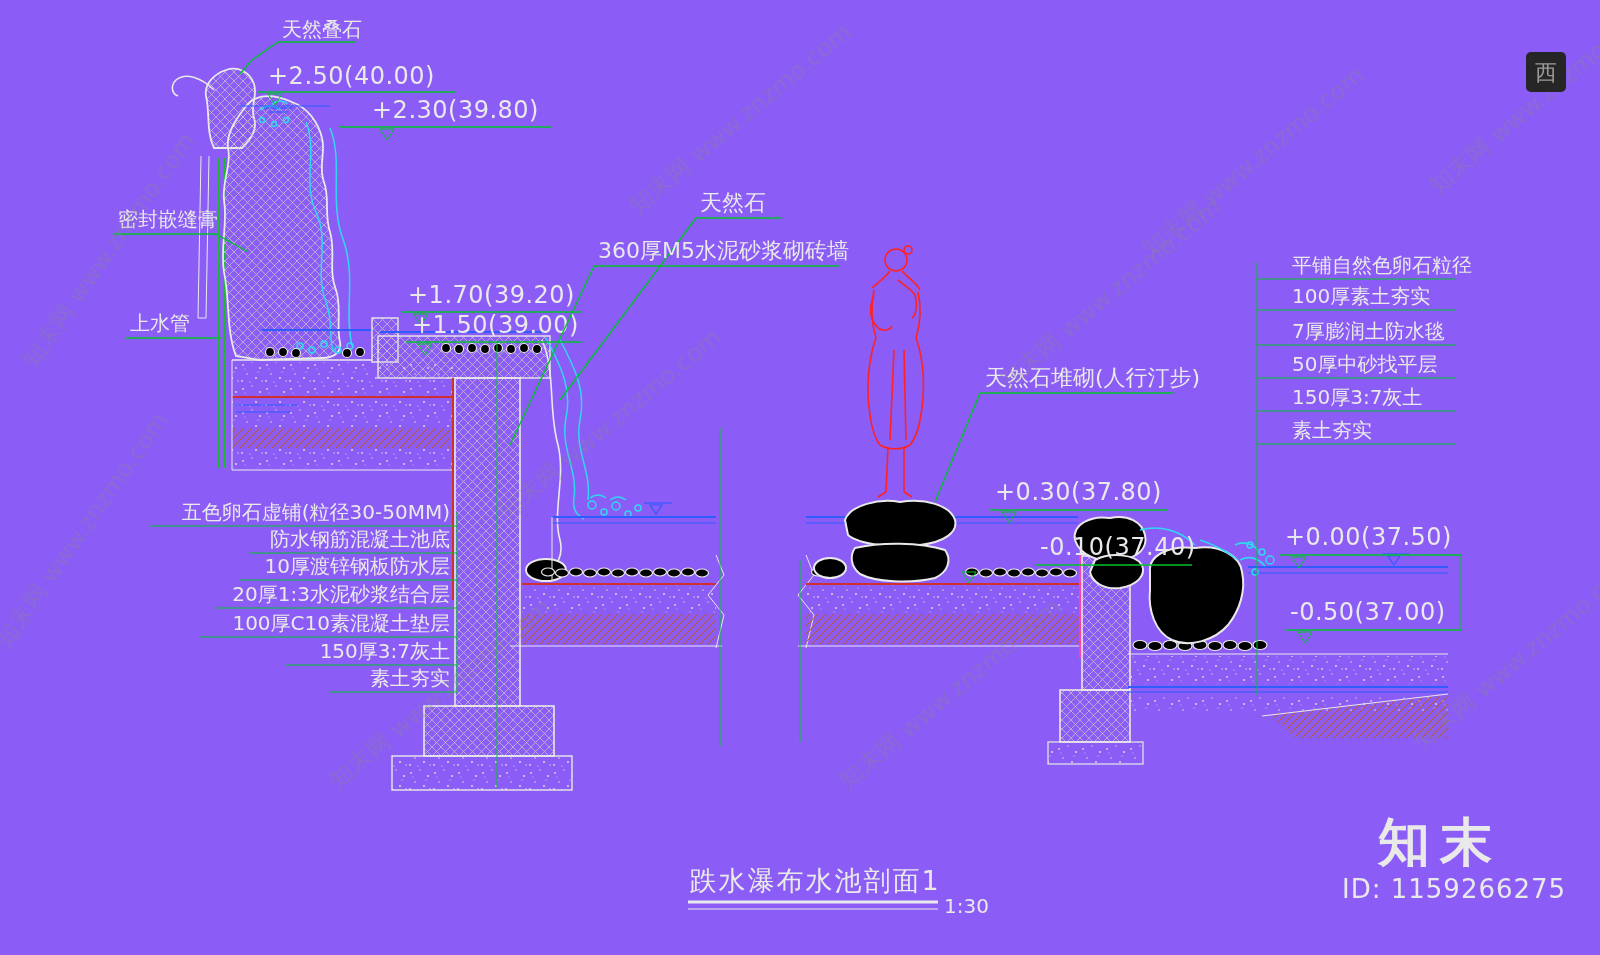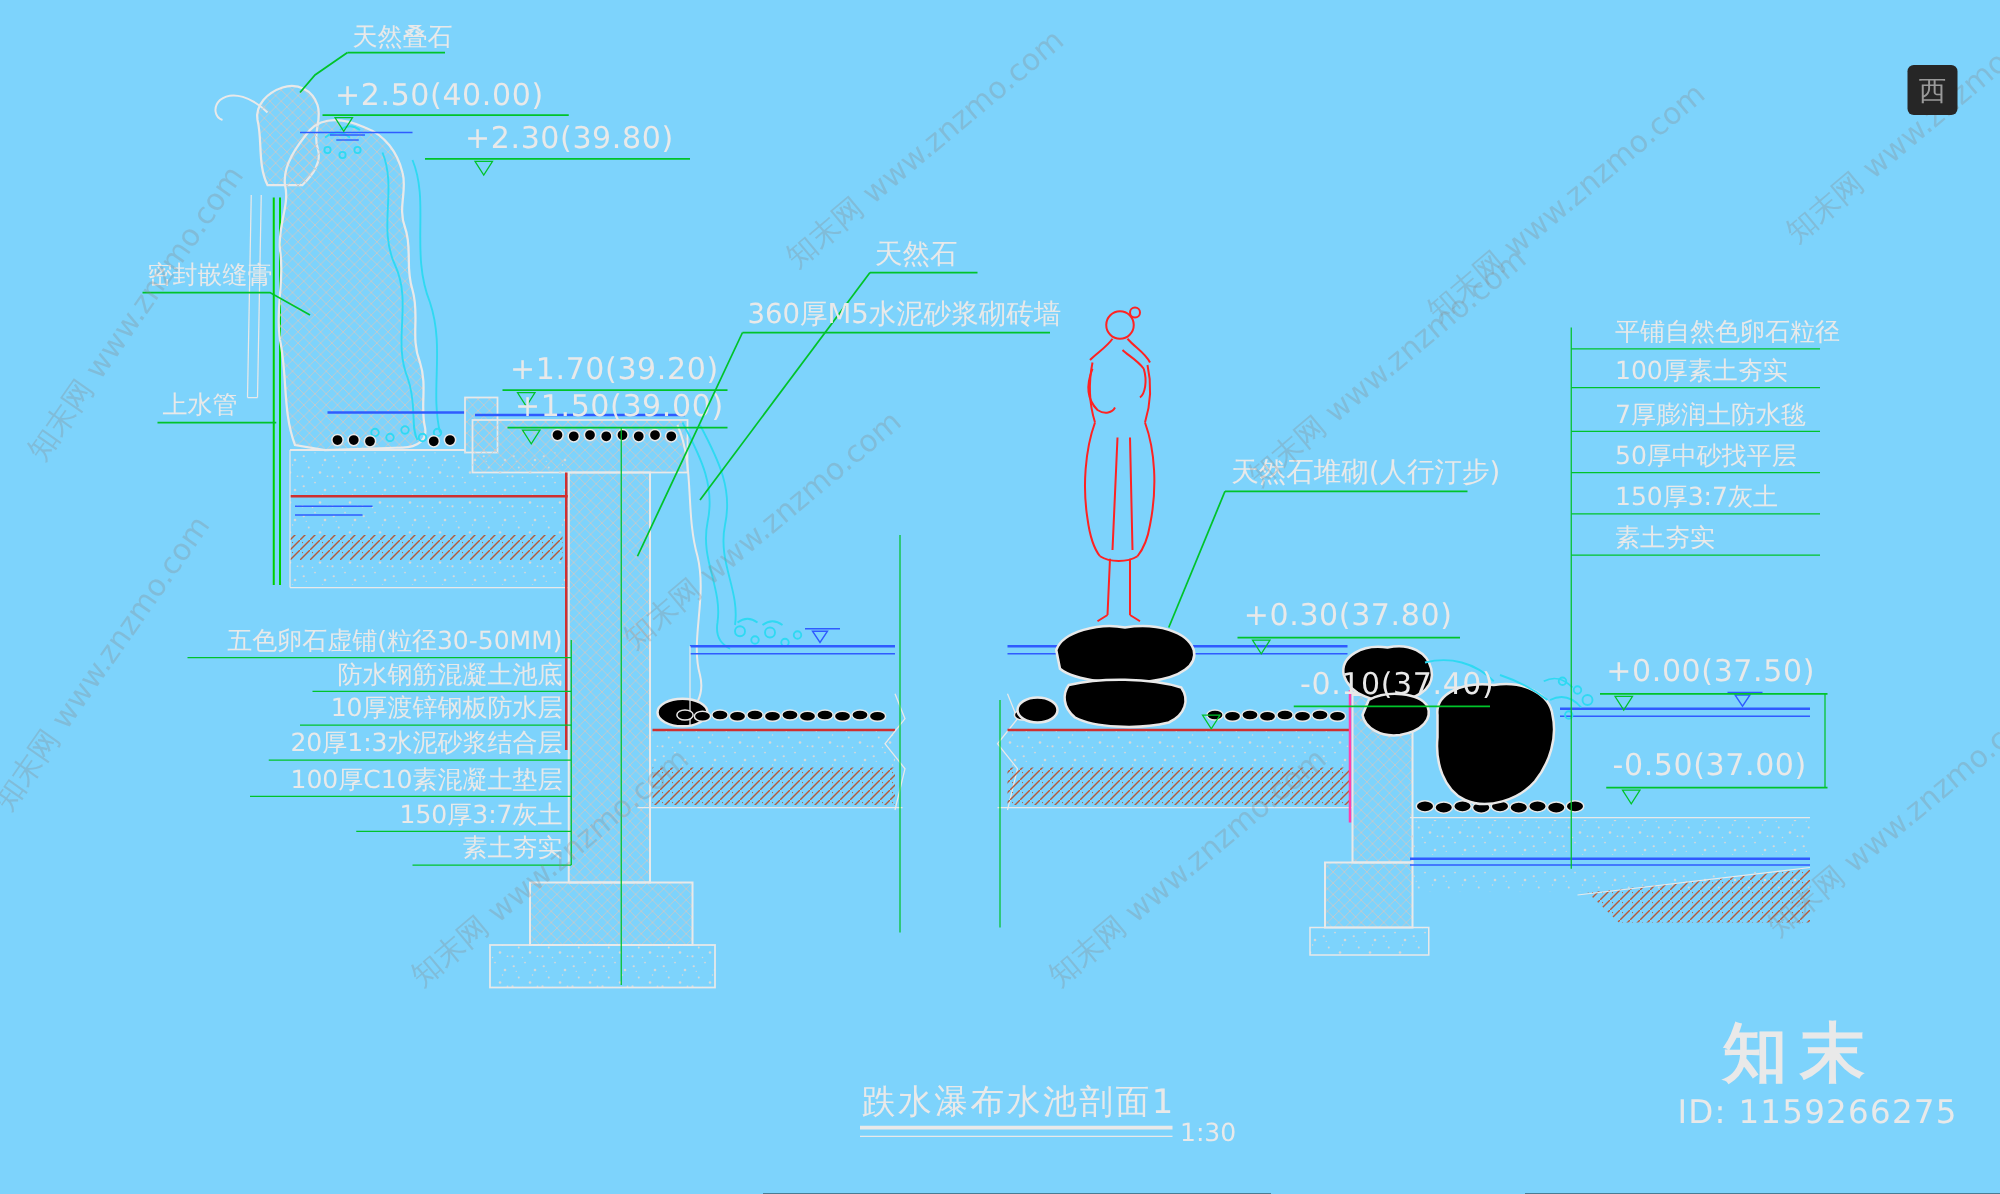--- a/index.html
+++ b/index.html
@@ -1,16 +1,16 @@
 <!DOCTYPE html>
 <html><head>
 <meta charset="utf-8">
 <style>
   html,body{margin:0;padding:0;background:#000;}
-  .stage{position:relative;width:1600px;height:955px;background:#7dd3fc;overflow:hidden;}
+  .stage{position:relative;width:1600px;height:955px;background:#8b5cf6;overflow:hidden;}
   svg{display:block;}
   text{font-family:"DejaVu Sans","Liberation Sans",sans-serif;fill:#e9e9e9;}
   .lbl{font-size:20px;}
   .elev{font-size:24px;letter-spacing:0.5px;}
   .layer{font-size:20px;}
   .title-txt{font-size:27px;letter-spacing:2px;}
   .scale-txt{font-size:20px;}
   .wm{font-size:24px;fill:#8a8a8a;opacity:0.3;}
   .logo-txt{font-size:52px;font-weight:bold;letter-spacing:10px;}
   .id-txt{font-size:26px;letter-spacing:1px;}

